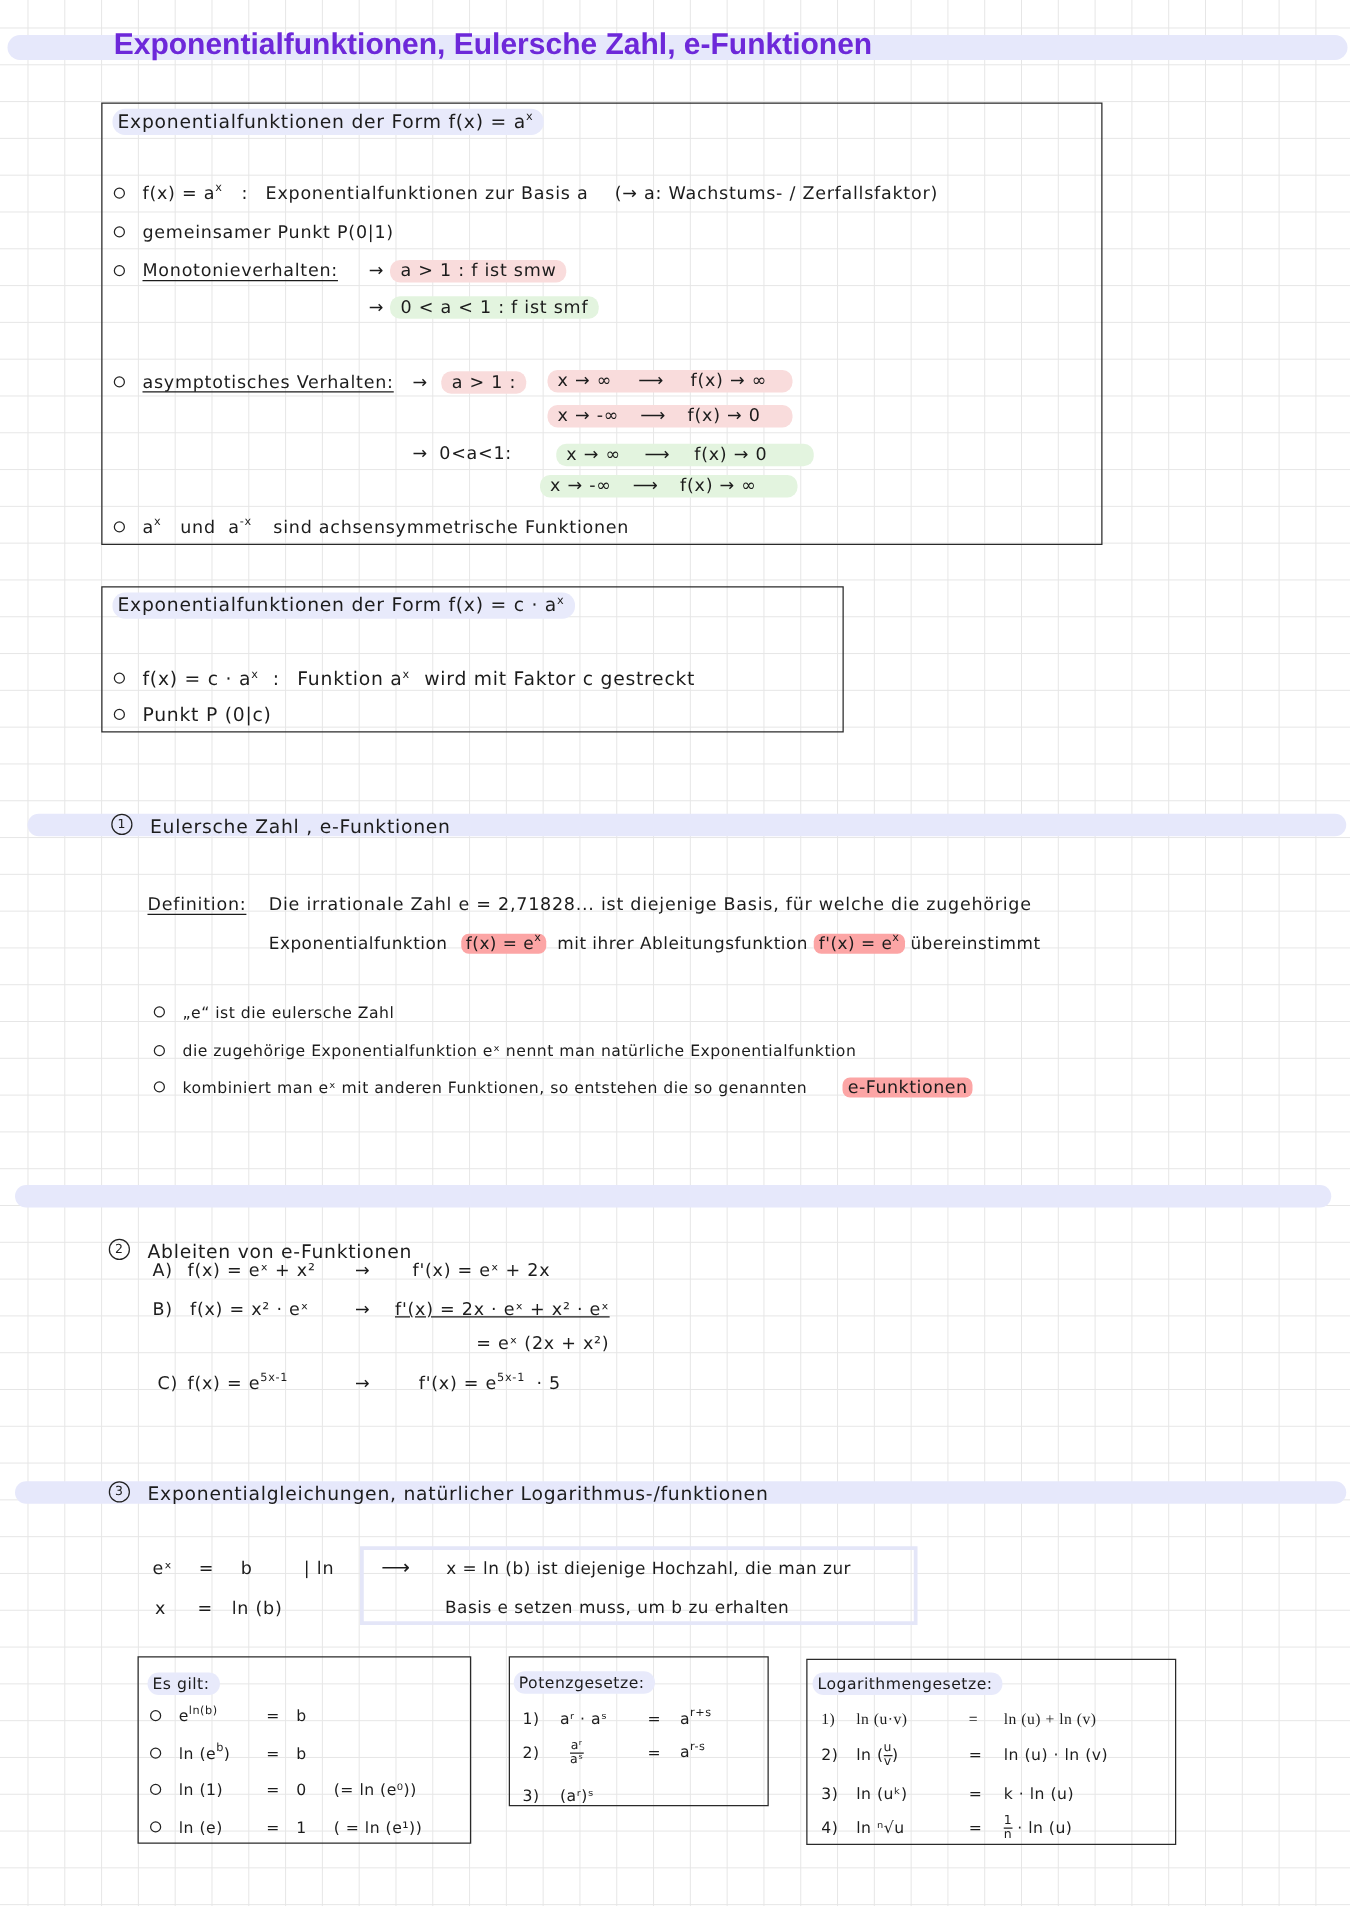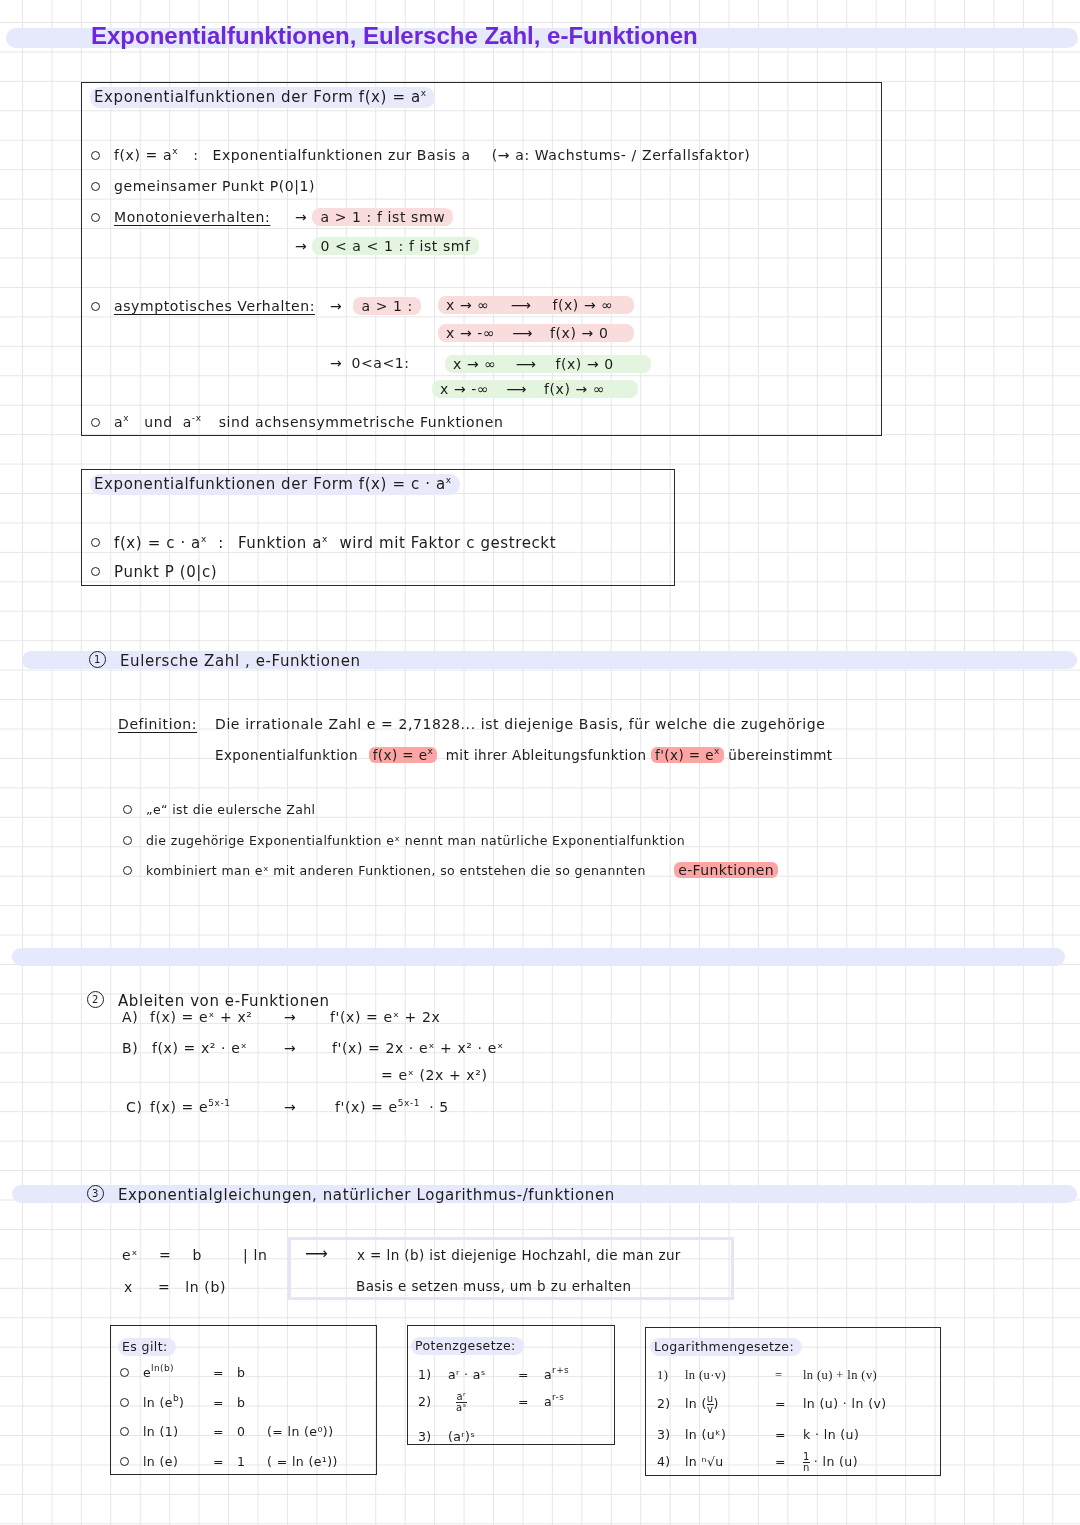--- a/index.html
+++ b/index.html
@@ -158,21 +158,21 @@
 </div>
 
 <div class="abs hand" style="left:122px; top:1009px;">A)</div>
 <div class="abs hand" style="left:150px; top:1009px;">f(x) = eˣ + x²</div>
 <div class="abs hand" style="left:284px; top:1009px;">→</div>
 <div class="abs hand" style="left:330px; top:1009px;">f'(x) = eˣ + 2x</div>
 
 <div class="abs hand" style="left:122px; top:1040px;">B)</div>
 <div class="abs hand" style="left:152px; top:1040px;">f(x) = x² · eˣ</div>
 <div class="abs hand" style="left:284px; top:1040px;">→</div>
-<div class="abs hand" style="left:332px; top:1040px;">f'(x) = 2x · eˣ + x² · eˣ</div>
+<div class="abs hand" style="left:316px; top:1040px;text-decoration:underline;">f'(x) = 2x · eˣ + x² · eˣ</div>
 <div class="abs hand" style="left:381px; top:1067px;">= eˣ (2x + x²)</div>
 
 <div class="abs hand" style="left:126px; top:1099px;">C)</div>
 <div class="abs hand" style="left:150px; top:1099px;">
   <span>f(x) = e</span><sup>5x-1</sup>
 </div>
 <div class="abs hand" style="left:284px; top:1099px;">→</div>
 <div class="abs hand" style="left:335px; top:1099px;">
   <span>f'(x) = e</span><sup>5x-1</sup>
   <span style="margin-left:4px">· 5</span>

